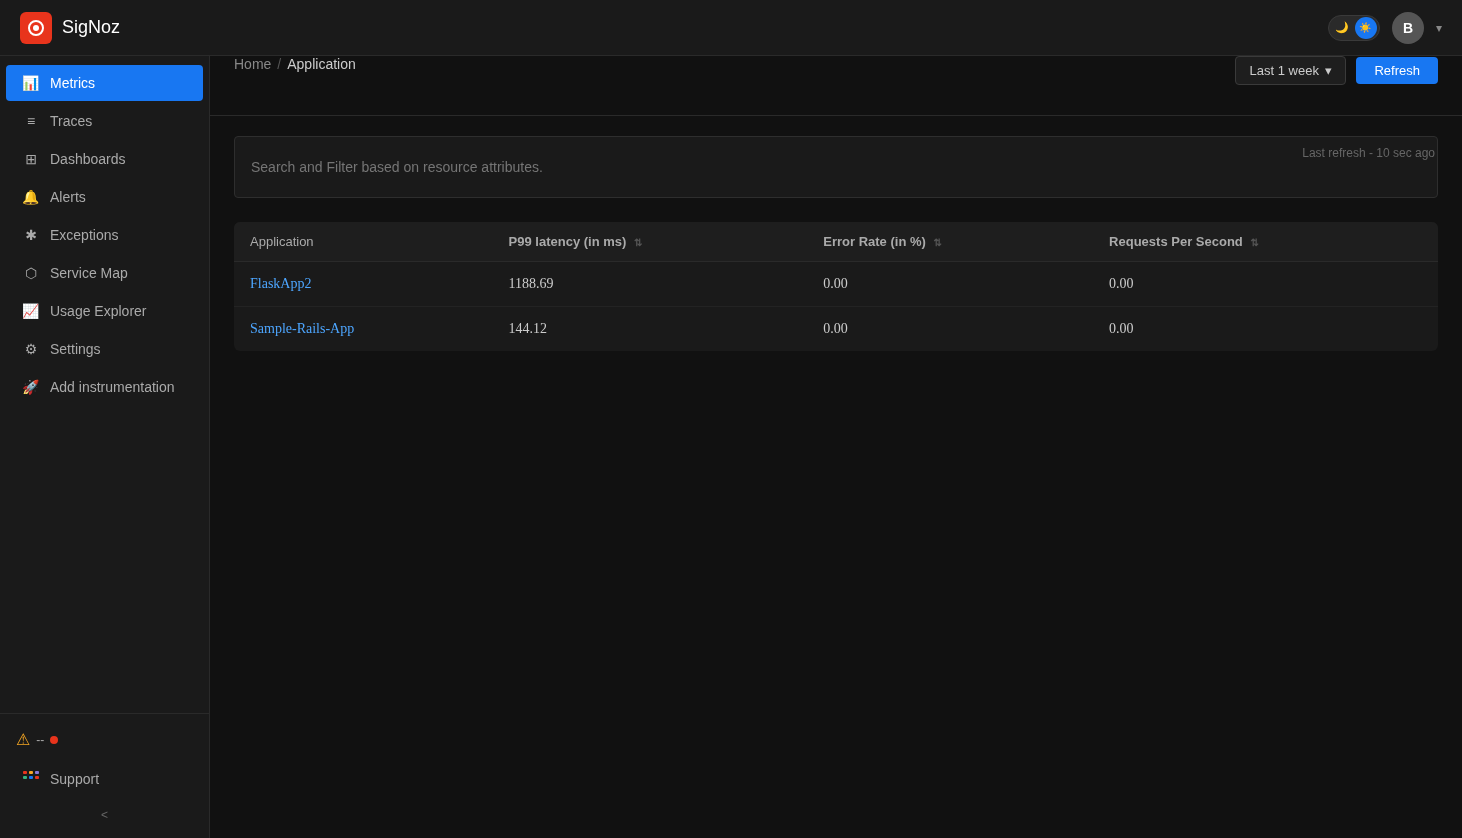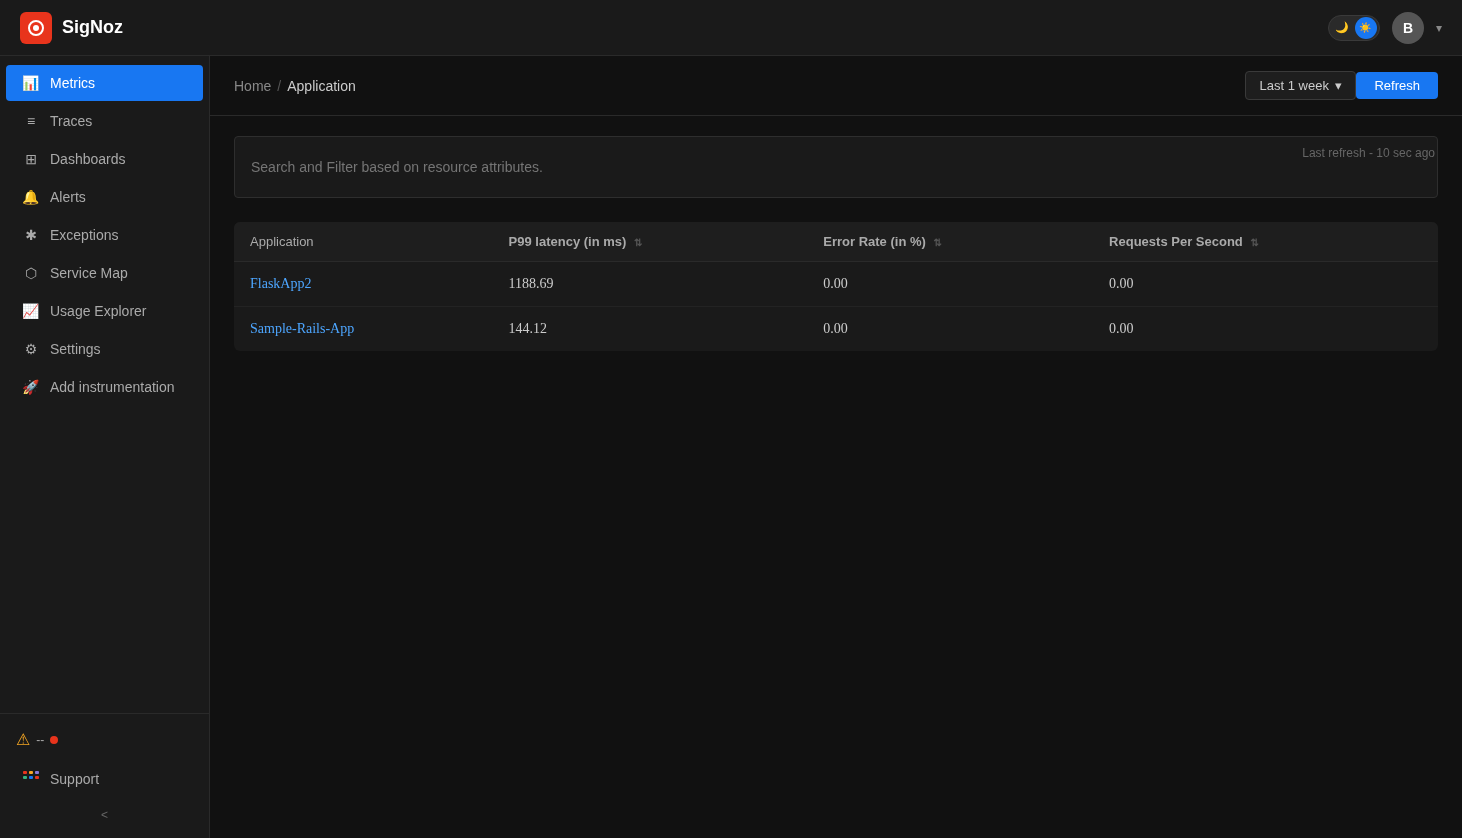--- a/index.html
+++ b/index.html
@@ -37,21 +37,21 @@
       background: #e8341c;
       border-radius: 6px;
       display: flex;
       align-items: center;
       justify-content: center;
       font-size: 16px;
     }
     .logo-text {
       color: #fff;
       font-size: 18px;
-      font-weight: 700;
+      font-weight: 400;
     }
     .topbar-right {
       display: flex;
       align-items: center;
       gap: 12px;
     }
     .theme-toggle {
       background: #2a2a2a;
       border: 1px solid #3a3a3a;
       border-radius: 20px;
@@ -169,38 +169,39 @@
       background: #111;
       display: flex;
       flex-direction: column;
       overflow: hidden;
     }
 
     
     .content-header {
       height: 60px;
       display: flex;
-      align-items: center;
+      align-items: flex-start;
       justify-content: space-between;
       padding: 0 24px;
       border-bottom: 1px solid #2a2a2a;
       flex-shrink: 0;
     }
     .breadcrumb {
       display: flex;
       align-items: center;
       gap: 6px;
       color: #888;
       font-size: 14px;
     }
     .breadcrumb-sep { color: #555; }
     .breadcrumb-current { color: #ccc; }
     .header-actions {
       display: flex;
       align-items: center;
+      gap: 10px;
     }
     .time-selector {
       background: #1e1e1e;
       border: 1px solid #3a3a3a;
       border-radius: 4px;
       padding: 6px 14px;
       color: #ccc;
       font-size: 13px;
       cursor: pointer;
       display: flex;

